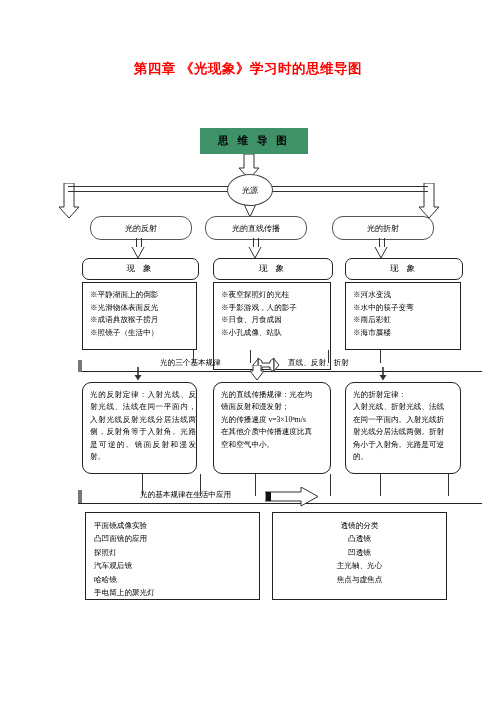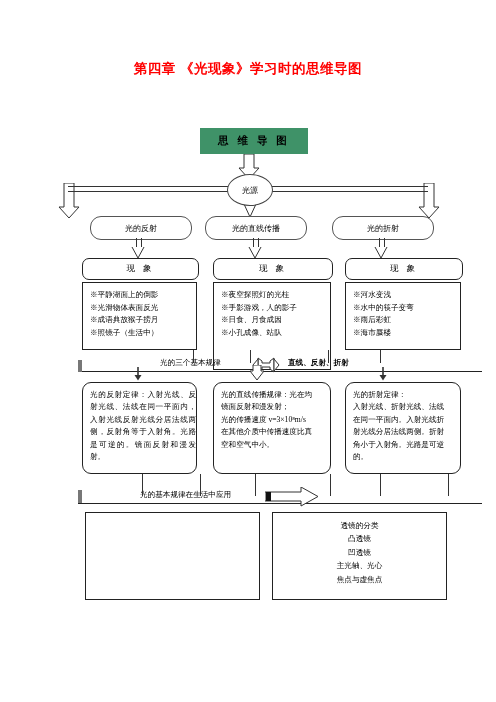--- a/index.html
+++ b/index.html
@@ -284,21 +284,21 @@
 <div class="vline" style="left:193px; top:350px; height:13px;"></div>
 <div class="vline" style="left:250px; top:350px; height:13px;"></div>
 <div class="vline" style="left:328px; top:350px; height:13px;"></div>
 <div class="vline" style="left:380px; top:350px; height:13px;"></div>
 
 <div style="position:absolute; left:78px; top:371px; width:404px; height:1px; background:#222;"></div>
 
 <div class="tick" style="left:78px; top:360px; width:4px; height:12px; background:#777;"></div>
 
 <div class="mid-label" style="left:160px; top:358px;text-align:right;">光的三个基本规律</div>
-<div class="mid-label" style="left:288px; top:358px;font-weight:bold;">直线、反射、折射</div>
+<div class="mid-label" style="left:288px; top:358px;">直线、反射、折射</div>
 
 <div class="arrow-4" style="position:absolute; left:250px; top:355px;">
   <svg width="32" height="20" viewBox="0 0 32 20">
     <polygon points="8,3 12,6 12,8 20,8 20,6 24,3 24,17 20,14 20,12 12,12 12,14 8,17" fill="#ffffff" stroke="#333" stroke-width="1"></polygon>
     <polygon points="3,10 8,4 8,16" fill="#ffffff" stroke="#333" stroke-width="1"></polygon>
     <polygon points="29,10 24,4 24,16" fill="#ffffff" stroke="#333" stroke-width="1"></polygon>
   </svg>
 </div>
 
 <div class="arrow-down" style="left:134px; top:367px;">
@@ -353,20 +353,28 @@
 <div class="mid-label" style="left:140px; top:490px;">光的基本规律在生活中应用</div>
 
 <div class="arrow-right" style="position:absolute; left:265px; top:487px;">
   <svg width="54" height="20" viewBox="0 0 54 20">
     <polygon points="0,5 36,5 36,0 53,9.5 36,19 36,14 0,14" fill="#ffffff" stroke="#333" stroke-width="1"></polygon>
     <rect x="1" y="5" width="5" height="9" fill="#111"></rect>
   </svg>
 </div>
 
 <div class="app-table" style="left:85px; top:512px; width:175px; height:88px;">
+  <div class="app-col col-right">
+    <div>平面镜成像实验</div>
+    <div>凸凹面镜的应用</div>
+    <div>探照灯</div>
+    <div>汽车观后镜</div>
+    <div>哈哈镜</div>
+    <div>手电筒上的聚光灯</div>
+  </div>
 </div>
 
 <div class="app-table" style="left:272px; top:512px; width:175px; height:88px;">
   <div class="app-col col-center">
     <div>透镜的分类</div>
     <div>凸透镜</div>
     <div>凹透镜</div>
     <div>主光轴、光心</div>
     <div>焦点与虚焦点</div>
   </div>

